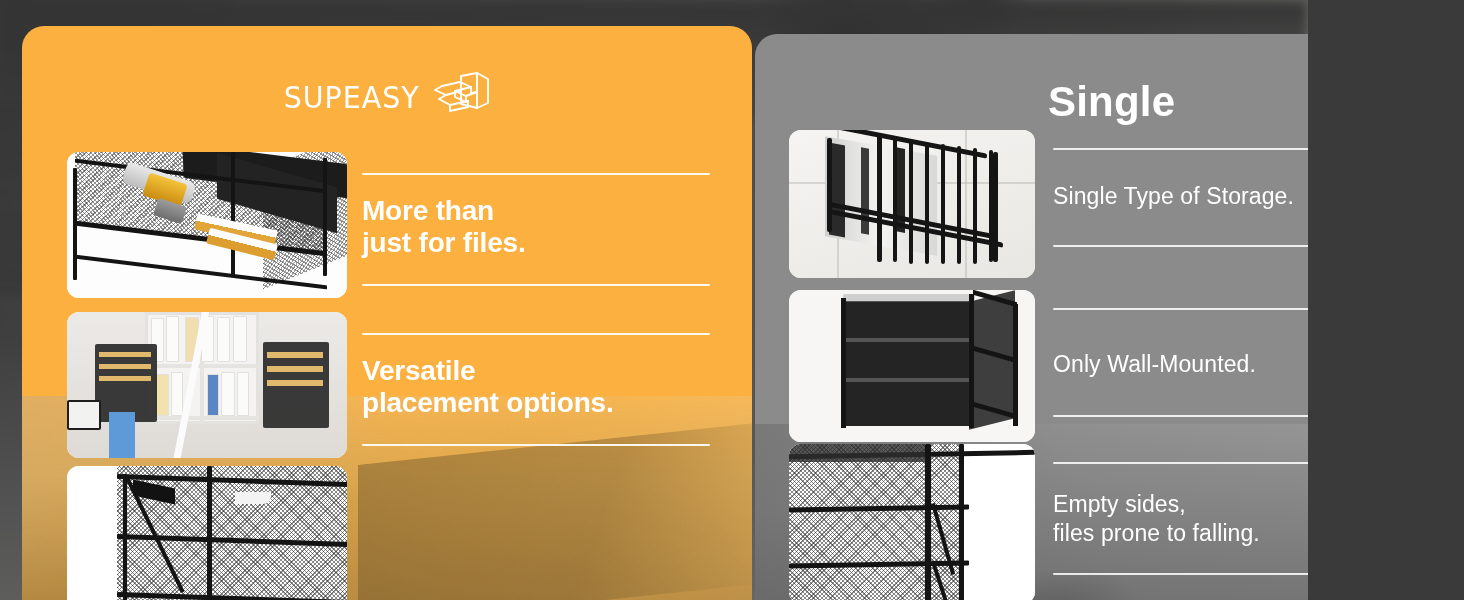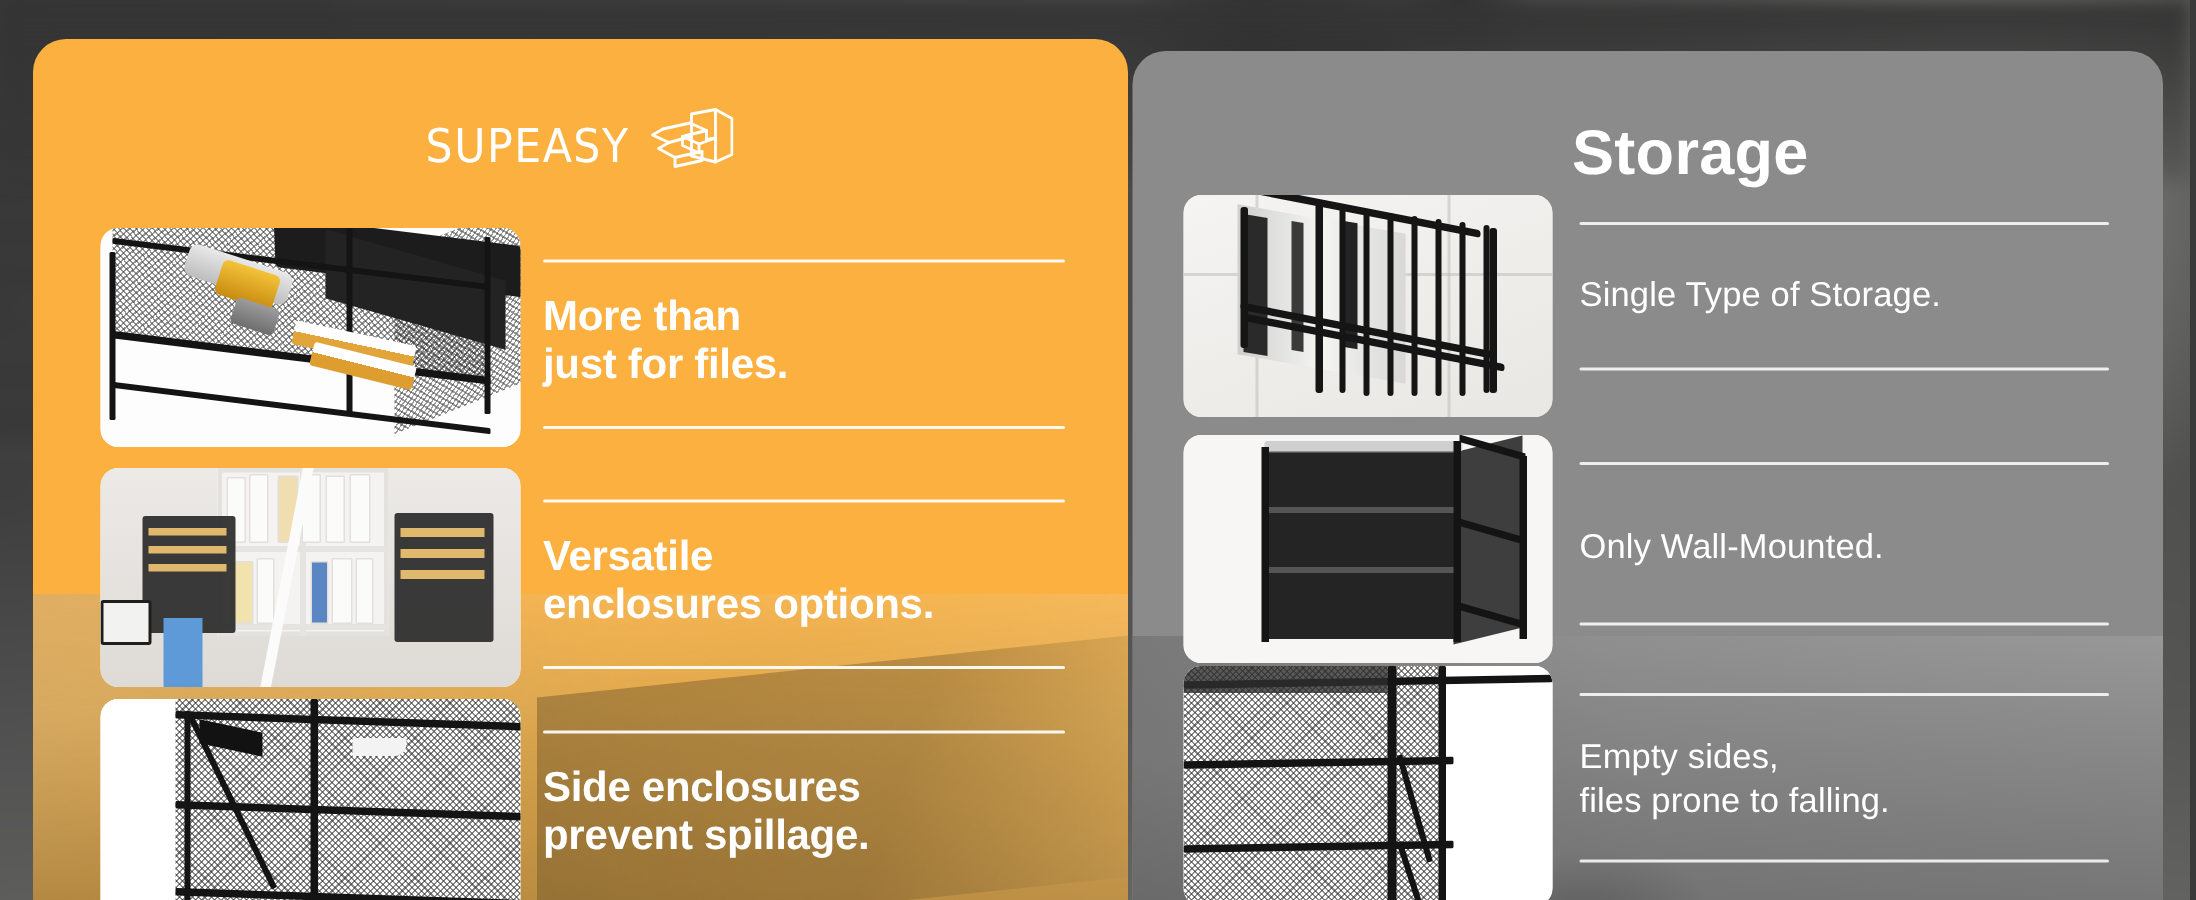--- a/index.html
+++ b/index.html
@@ -4,21 +4,21 @@
 <title>Product Comparison</title>
 <style>
   * { margin:0; padding:0; box-sizing:border-box; }
   html,body{
     width:1464px; height:600px; overflow:hidden;
     font-family:"Liberation Sans", sans-serif;
     background:#3a3a3a;
   }
 
   
-  .stage{ position:relative; width:1460px; height:600px; overflow:hidden;padding-left:21px; }
+  .stage{ position:relative; width:1308px; height:600px; overflow:hidden;padding-left:21px; }
 
   .bg{
     position:absolute; inset:0;
     background:
       
       repeating-linear-gradient(180deg,
         rgba(255,255,255,.055) 0px, rgba(255,255,255,.055) 3px,
         rgba(0,0,0,.20) 3px, rgba(0,0,0,.20) 9px) 0 0 / 250px 300px no-repeat,
       
       radial-gradient(ellipse 120px 90px at 830px 40px, rgba(20,24,20,.75), rgba(20,24,20,0) 70%),
@@ -273,57 +273,51 @@
               <div class="tan" style="left:200px;top:54px;width:56px;height:6px"></div>
               <div class="tan" style="left:200px;top:68px;width:56px;height:6px"></div>
               <div class="mon"></div>
               <div class="blue"></div>
               <div class="diag"></div>
             </div>
           </div>
           <div class="textcol" style="padding:0 42px 0 15px">
             <div class="hr" style="margin-top:21px"></div>
             <div class="feature" style="margin-top:20px">Versatile
-enclosures options.</div>
+placement options.</div>
             <div class="hr" style="margin-top:24px"></div>
           </div>
         </div>
 
         <div class="row" style="top:440px">
           <div class="thumb thumb-l" style="height:160px">
             <div class="ph p3">
               <div class="mesh meshfill"></div>
               <div class="white"></div>
               <div class="bar" style="left:56px;top:8px;width:4px;height:152px;"></div>
               <div class="bar" style="left:140px;top:0px;width:5px;height:160px;"></div>
               <div class="bar" style="left:50px;top:12px;width:232px;height:5px;transform:skewY(2deg)"></div>
               <div class="bar" style="left:50px;top:72px;width:232px;height:5px;transform:skewY(2deg)"></div>
               <div class="bar" style="left:50px;top:130px;width:232px;height:5px;transform:skewY(2deg)"></div>
               <div class="bar" style="left:58px;top:12px;width:4px;height:128px;transform:rotate(-26deg);transform-origin:top left"></div>
               <div style="position:absolute;left:66px;top:18px;width:42px;height:16px;background:#121212;transform:skewY(12deg)"></div>
               <div style="position:absolute;left:168px;top:26px;width:36px;height:12px;background:#f3f3f3;border-radius:0 0 8px 0"></div>
             </div>
           </div>
-          <div class="textcol" style="padding:0 42px 0 15px">
-            <div class="hr" style="margin-top:21px"></div>
-            <div class="feature" style="margin-top:20px">Side enclosures
-prevent spillage.</div>
-
-          </div>
         </div>
 
       </div>
     </div>
   </div>
 
   <div class="panel panel-right">
     <div class="photo-bleed"></div>
     <div class="panel-inner">
 
-      <div class="others-title">Storage</div>
+      <div class="others-title">Single</div>
 
       <div class="rows">
 
         <div class="row" style="top:96px">
           <div class="thumb thumb-r">
             <div class="ph p4">
               <div class="tile" style="left:0;top:52px;width:246px;height:2px"></div>
               <div class="tile" style="left:48px;top:0;width:2px;height:148px"></div>
               <div class="tile" style="left:176px;top:0;width:2px;height:148px"></div>
               <div class="books"></div>

